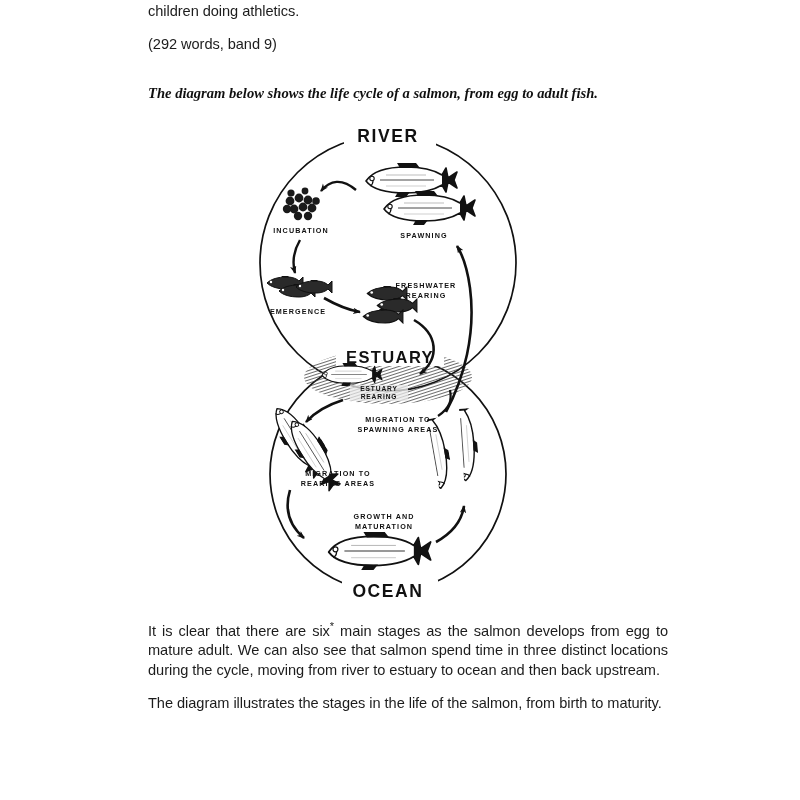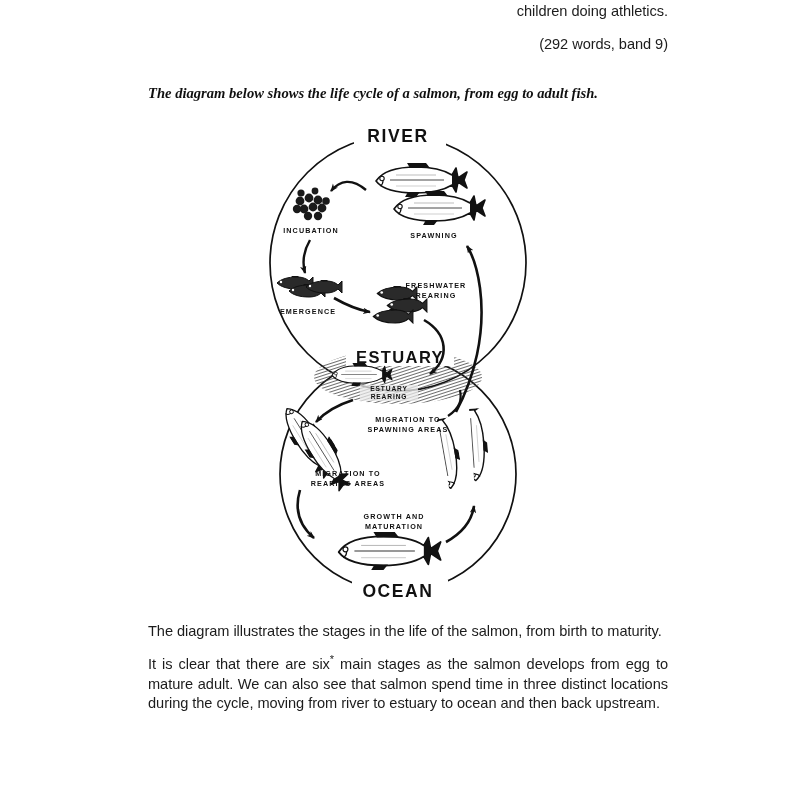--- a/index.html
+++ b/index.html
@@ -29,21 +29,21 @@
     width: 520px;
   }
   p.para {
     margin: 0 0 14px 0;
     font-size: 14.6px;
     line-height: 1.33;
     text-align: justify;
     color: #1c1c1c;
     letter-spacing: -0.05px;
   }
-  p.para.nojust { text-align: right; }
+  p.para.nojust { text-align: left; }
   .prompt {
     margin: 0;
     font-size: 14.6px;
     line-height: 1.35;
     font-weight: bold;
     font-style: italic;
     text-align: justify;
     color: #101010;
     font-family: Liberation Serif, serif;
   }
@@ -53,21 +53,21 @@
     line-height: 0;
   }
 
   
   #top-text { top: 2px; }
   
   #prompt-block { top: 84px; }
   
   #figure {
     position: absolute;
-    left: 248px;
+    left: 238px;
     top: 128px;
     width: 300px;
     height: 472px;
   }
   #figure svg { display: block; width: 300px; height: 472px; }
   
   #bottom-text { top: 622px; }
 </style>
 </head>
 <body>
@@ -219,17 +219,17 @@
       <text x="160" y="294" text-anchor="middle" font-family="'Liberation Sans', sans-serif" font-size="7.2" font-weight="bold" letter-spacing="1.1" fill="#111">MIGRATION  TO</text>
       <text x="160" y="304" text-anchor="middle" font-family="'Liberation Sans', sans-serif" font-size="7.2" font-weight="bold" letter-spacing="1.1" fill="#111">SPAWNING  AREAS</text>
 
       <path d="M208,284 C226,250 238,206 232,160 C229,138 224,126 219,118" fill="none" stroke="#111" stroke-width="2.6" marker-end="url(#ah)"></path>
 
       <path d="M200,288 C212,280 214,272 212,262" fill="none" stroke="#111" stroke-width="2.2"></path>
     </svg>
   </div>
 
   <div class="textcol" id="bottom-text">
+    <p class="para"><span>It is clear that there are six<sup class="star">*</sup> main stages as the salmon develops from egg to mature adult. We can also see that salmon spend time in three distinct locations during the cycle, moving from river to estuary to ocean and then back upstream.</span></p>
     <p class="para"><span>The diagram illustrates the stages in the life of the salmon, from birth to maturity.</span></p>
-    <p class="para"><span>It is clear that there are six<sup class="star">*</sup> main stages as the salmon develops from egg to mature adult. We can also see that salmon spend time in three distinct locations during the cycle, moving from river to estuary to ocean and then back upstream.</span></p>
   </div>
 
 </div>
 
 </body></html>

